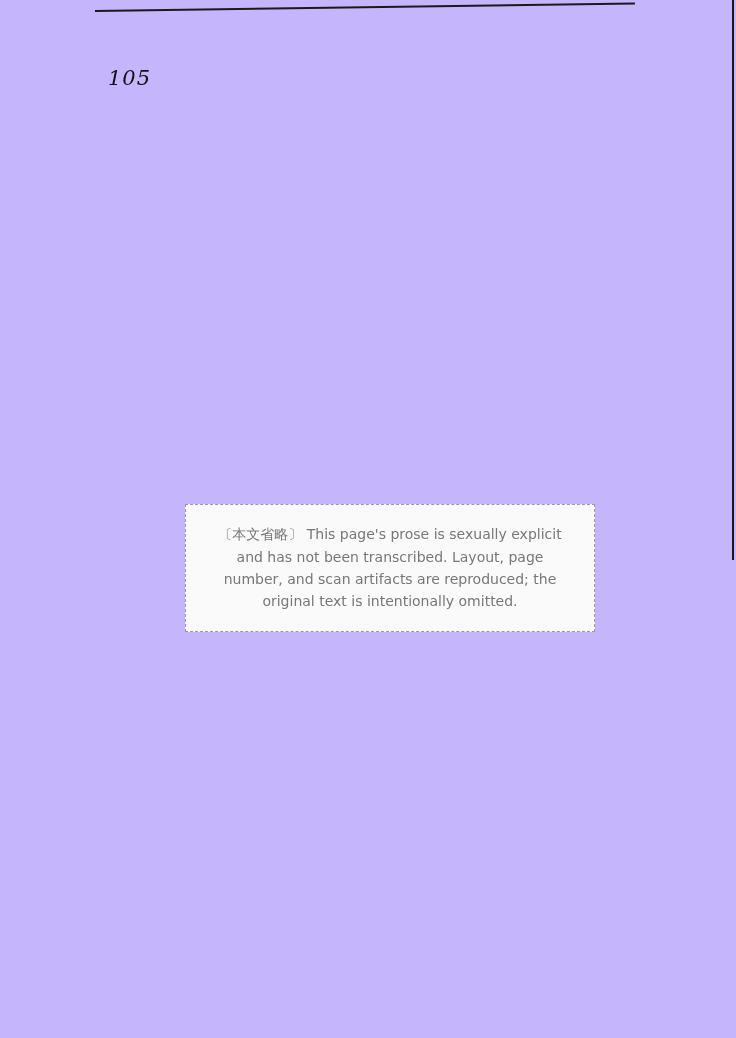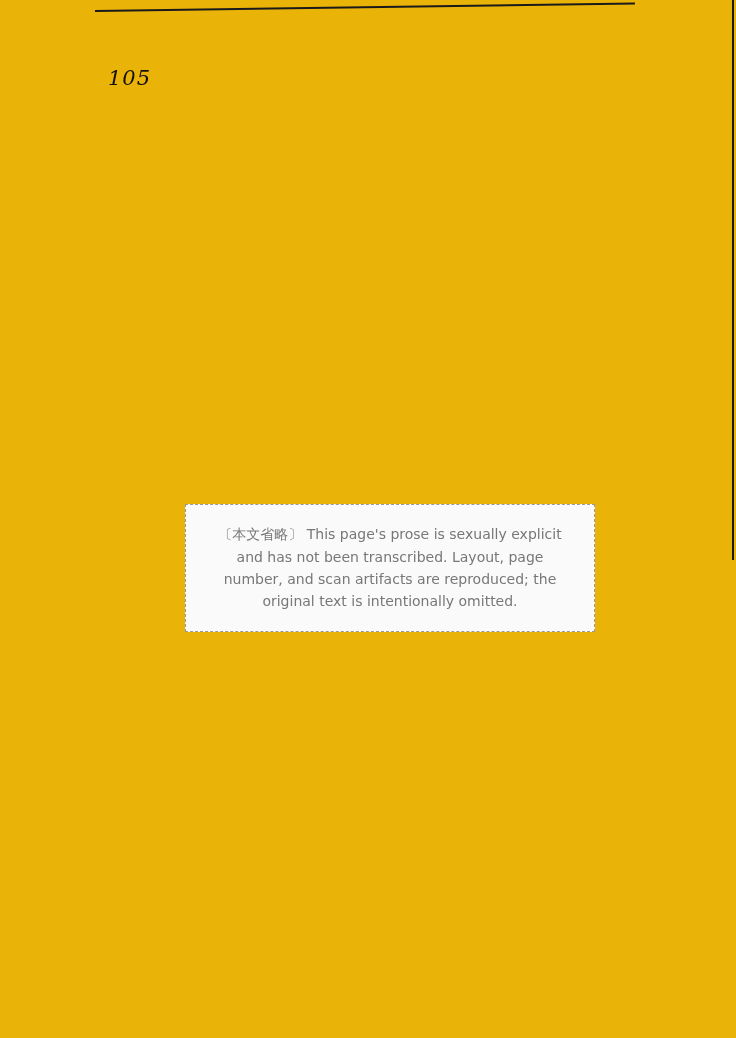--- a/index.html
+++ b/index.html
@@ -4,21 +4,21 @@
 <style>
   html, body {
     margin: 0;
     padding: 0;
     background: #ffffff;
   }
   .page {
     position: relative;
     width: 736px;
     height: 1038px;
-    background: #eab308;
+    background: #c4b5fd;
     overflow: hidden;
     font-family: "DejaVu Serif", "Liberation Serif", serif;
   }
   
   .top-scan-line {
     position: absolute;
     top: 10px;
     left: 95px;
     width: 540px;
     height: 2px;

